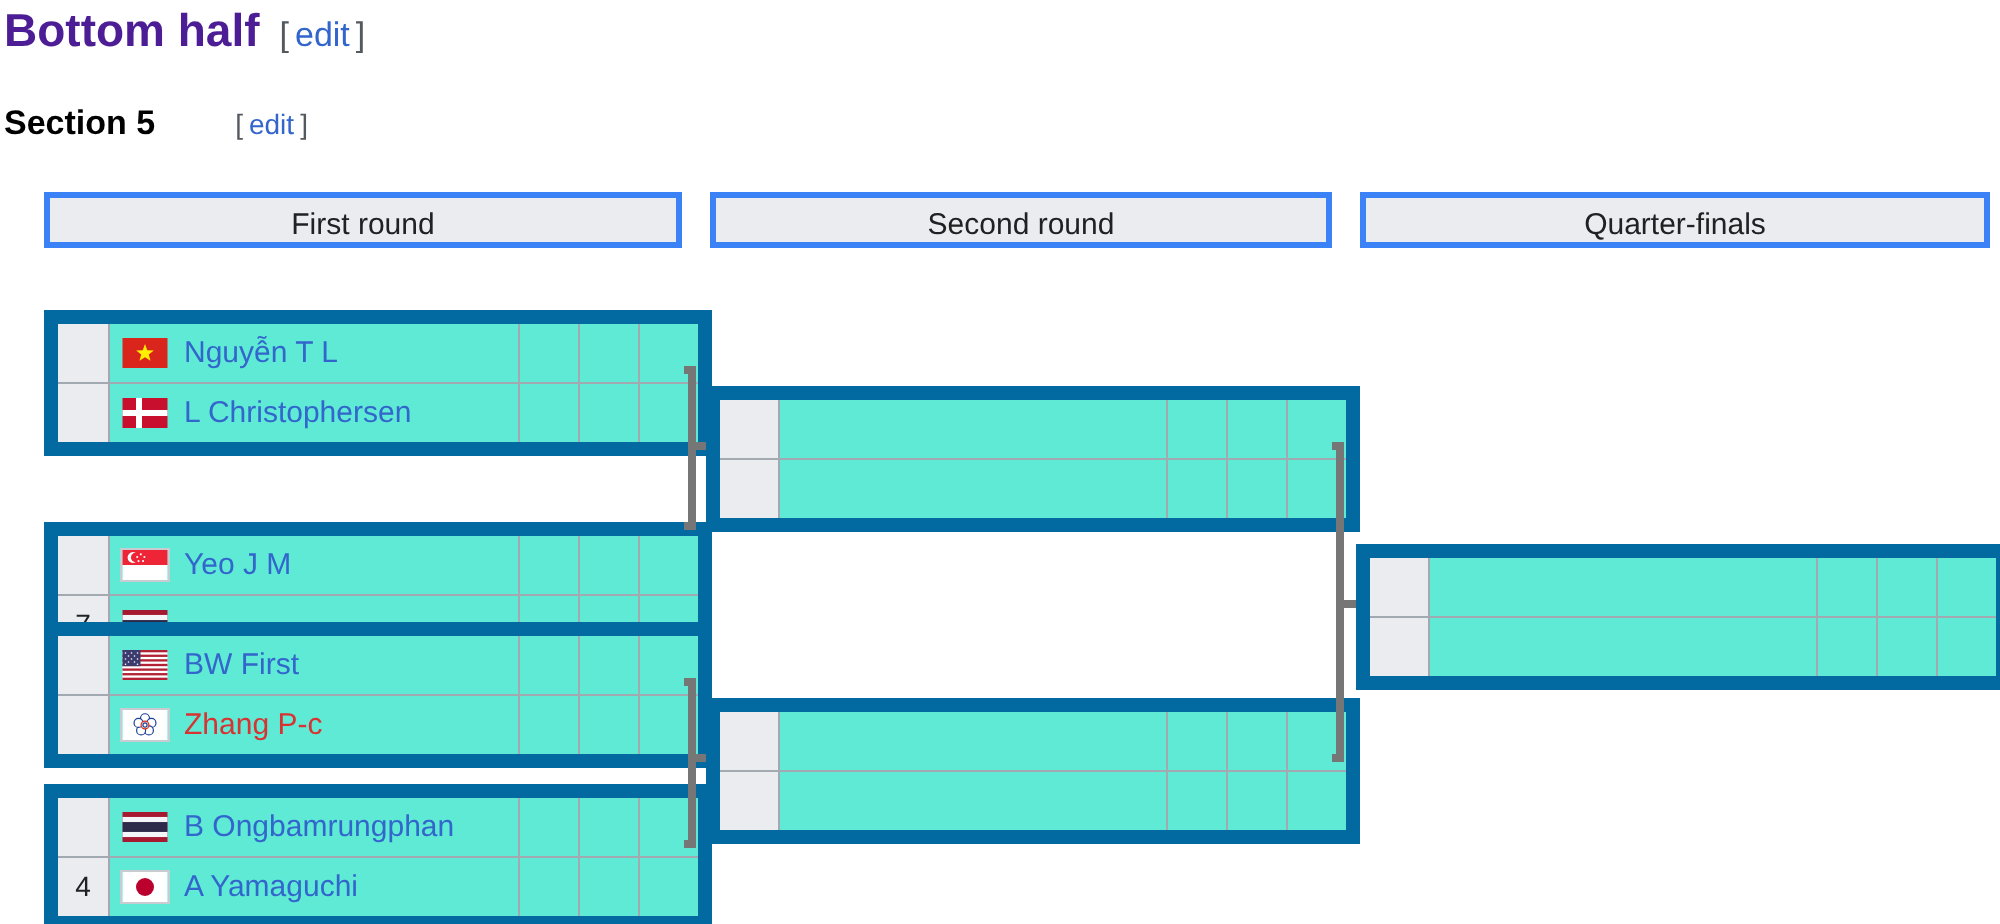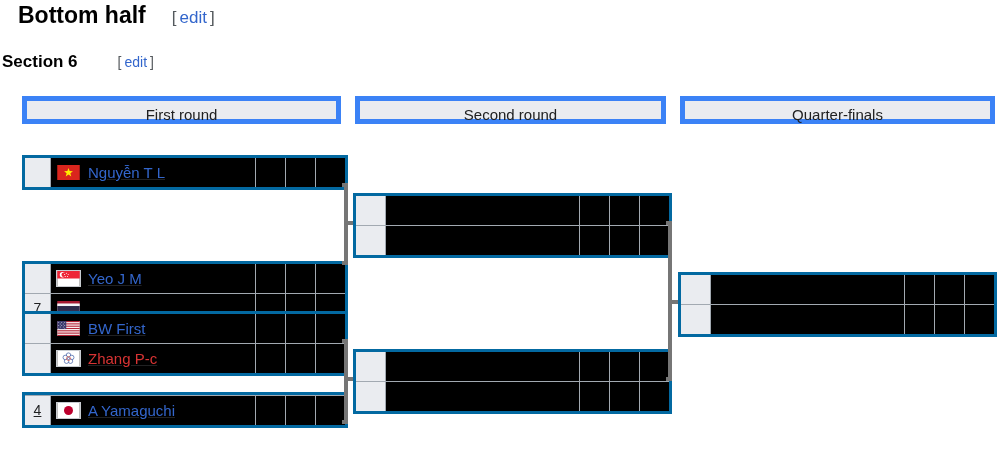--- a/index.html
+++ b/index.html
@@ -1,34 +1,34 @@
 <!DOCTYPE html>
 <html><head>
 <meta charset="utf-8">
 <style>
   html,body{margin:0;padding:0;background:#fff;}
   #page{position:relative;width:1000px;height:462px;background:#fff;
         font-family:"Liberation Sans","DejaVu Sans",sans-serif;color:#202122;overflow:hidden;}
 
   
   .h1row{position:absolute;left:2px;top:2px;white-space:nowrap;}
-  .h1row h1{display:inline;font-size:23px;font-weight:bold;color:#000000;margin:16px;}
+  .h1row h1{display:inline;font-size:23px;font-weight:bold;color:#4c1d95;margin:0;}
   .h2row{position:absolute;left:2px;top:52px;white-space:nowrap;}
   .h2row h2{display:inline;font-size:17px;font-weight:bold;color:#000;margin:0;}
   .editsec{font-size:17px;font-weight:normal;margin-left:10px;}
   .editsec .br{color:#54595d;}
   .editsec a{color:#3366cc;text-decoration:none;margin:0 3px;cursor:pointer;}
   .h2row .editsec{font-size:14px;margin-left:8px;padding-left:32px;}
 
   
   .roundhdr{position:absolute;top:96px;height:28px;line-height:27px;background:#eaecf0;
-            border:5px solid #3b82f6;text-align:center;font-size:15px;color:#202122;box-sizing:border-box;}
-
-  
-  .match{position:absolute;border:3px solid #0369a1;background:#000000;box-sizing:content-box;text-decoration:underline;}
+            border:3px solid #3b82f6;text-align:center;font-size:15px;color:#202122;box-sizing:border-box;}
+
+  
+  .match{position:absolute;border:7px solid #0369a1;background:#5eead4;box-sizing:content-box;}
   .prow{display:flex;height:29px;line-height:29px;}
   .prow.second{border-top:1px solid #a2a9b1;}
   .cell{box-sizing:border-box;}
   .seed{width:26px;background:#eaecf0;border-right:1px solid #a2a9b1;text-align:center;
         font-size:14px;color:#202122;flex:none;}
   .seed.w30{width:30px;}
   .pname{flex:1;display:flex;align-items:center;padding-left:6px;overflow:hidden;white-space:nowrap;}
   .score{width:30px;border-left:1px solid #a2a9b1;flex:none;}
   .plink{font-size:15px;color:#3366cc;text-decoration:none;cursor:pointer;}
   .plink.red{color:#d73333;}
@@ -44,38 +44,54 @@
 </head>
 <body>
 
 <div id="page">
 
   <div class="h1row">
     <h1>Bottom half</h1><span class="editsec"><span class="br">[</span><a>edit</a><span class="br">]</span></span>
   </div>
 
   <div class="h2row">
-    <h2>Section 6</h2><span class="editsec"><span class="br">[</span><a>edit</a><span class="br">]</span></span>
+    <h2>Section 5</h2><span class="editsec"><span class="br">[</span><a>edit</a><span class="br">]</span></span>
   </div>
 
   <div class="roundhdr" style="left:22px;width:319px;">First round</div>
   <div class="roundhdr" style="left:355px;width:311px;">Second round</div>
   <div class="roundhdr" style="left:680px;width:315px;">Quarter-finals</div>
 
   <div class="match" style="left:22px;top:155px;width:320px;">
     <div class="prow">
       <div class="cell seed"></div>
       <div class="cell pname">
         <span class="flag">
             <svg viewBox="0 0 30 20">
               <rect width="30" height="20" fill="#da251d"></rect>
               <polygon points="15,4 16.5,8.1 20.9,8.3 17.5,11 18.7,15.2 15,12.8 11.3,15.2 12.5,11 9.1,8.3 13.5,8.1" fill="#ffef00"></polygon>
             </svg>
           </span>
         <a class="plink">Nguyễn T L</a>
+      </div>
+      <div class="cell score"></div>
+      <div class="cell score"></div>
+      <div class="cell score"></div>
+    </div>
+    <div class="prow second">
+      <div class="cell seed"></div>
+      <div class="cell pname">
+        <span class="flag">
+            <svg viewBox="0 0 30 20">
+              <rect width="30" height="20" fill="#c8102e"></rect>
+              <rect x="9" width="4" height="20" fill="#fff"></rect>
+              <rect y="8" width="30" height="4" fill="#fff"></rect>
+            </svg>
+          </span>
+        <a class="plink">L Christophersen</a>
       </div>
       <div class="cell score"></div>
       <div class="cell score"></div>
       <div class="cell score"></div>
     </div>
   </div>
 
   <div class="match" style="left:22px;top:233px;width:320px;margin-top:28px;">
     <div class="prow">
       <div class="cell seed"></div>
@@ -174,20 +190,36 @@
           </span>
         <a class="plink red">Zhang P-c</a>
       </div>
       <div class="cell score"></div>
       <div class="cell score"></div>
       <div class="cell score"></div>
     </div>
   </div>
 
   <div class="match" style="left:22px;top:392px;width:320px;">
+    <div class="prow">
+      <div class="cell seed"></div>
+      <div class="cell pname">
+        <span class="flag">
+            <svg viewBox="0 0 30 20">
+              <rect width="30" height="20" fill="#a51931"></rect>
+              <rect y="3.3" width="30" height="13.4" fill="#f4f5f8"></rect>
+              <rect y="6.7" width="30" height="6.6" fill="#2d2a4a"></rect>
+            </svg>
+          </span>
+        <a class="plink">B Ongbamrungphan</a>
+      </div>
+      <div class="cell score"></div>
+      <div class="cell score"></div>
+      <div class="cell score"></div>
+    </div>
     <div class="prow second">
       <div class="cell seed">4</div>
       <div class="cell pname">
         <span class="flag bordered">
             <svg viewBox="0 0 30 20">
               <rect width="30" height="20" fill="#fff"></rect>
               <circle cx="15" cy="10" r="6" fill="#bc002d"></circle>
             </svg>
           </span>
         <a class="plink">A Yamaguchi</a>

